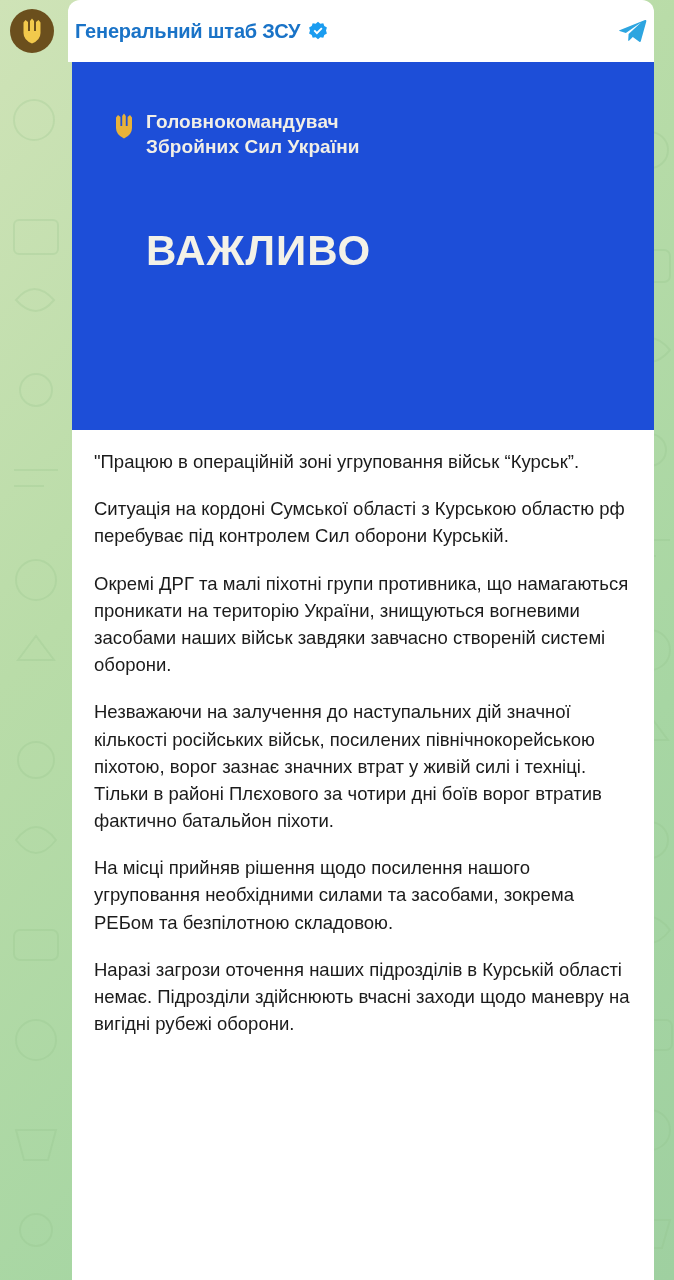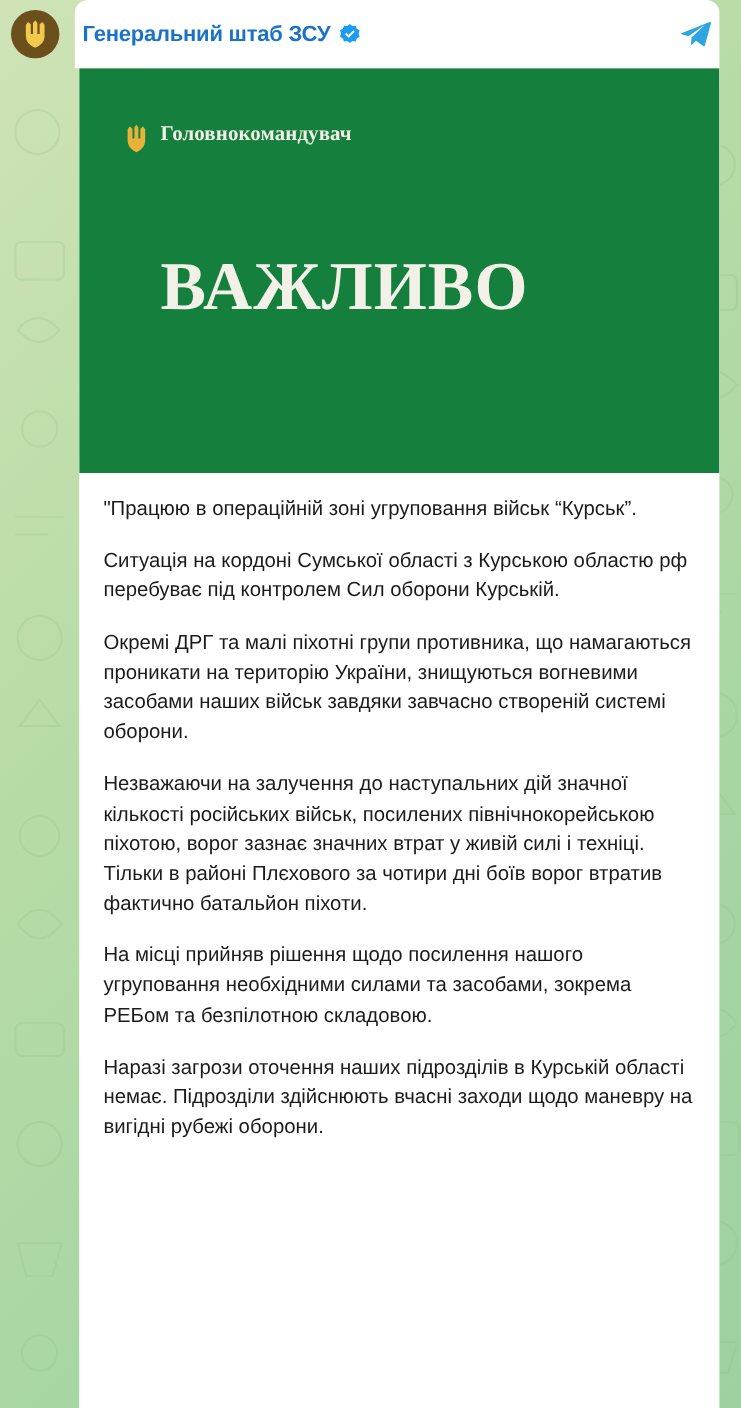--- a/index.html
+++ b/index.html
@@ -93,23 +93,22 @@
     flex-direction: column;
     overflow: hidden;
   }
 
   
   .poster {
     position: relative;
     width: 100%;
     height: 368px;
     flex: 0 0 368px;
-    background: #15803d;
-    overflow: hidden;
-    font-family: Liberation Serif, serif;
+    background: #1d4ed8;
+    overflow: hidden;
   }
   .poster-brand {
     position: absolute;
     top: 48px;
     left: 42px;
     display: flex;
     align-items: flex-start;
   }
   .poster-brand .trident {
     width: 20px;
@@ -124,21 +123,21 @@
     font-size: 19px;
     font-weight: bold;
     line-height: 1.3;
     letter-spacing: 0.1px;
   }
   .poster-title {
     position: absolute;
     left: 74px;
     top: 168px;
     color: #f3f1e7;
-    font-size: 62px;
+    font-size: 42px;
     font-weight: bold;
     letter-spacing: 1px;
     line-height: 1;
   }
 
   
   .post-text {
     padding: 18px 22px 8px 22px;
     color: #1b1b1b;
     font-size: 18.5px;
@@ -214,20 +213,21 @@
 
     <div class="poster">
       <div class="poster-brand">
         <span class="trident">
           <svg viewBox="0 0 20 26" xmlns="http://www.w3.org/2000/svg">
             <path fill="#e8b23a" d="M10 0.5 L11.8 3 L11.8 13 L13.6 13 L13.6 4 L16 2 L18 4.5 L18 15 Q18 21.8 10 25.5 Q2 21.8 2 15 L2 4.5 L4 2 L6.4 4 L6.4 13 L8.2 13 L8.2 3 Z"></path>
           </svg>
         </span>
         <div class="poster-brand-text">
           <div>Головнокомандувач</div>
+          <div>Збройних Сил України</div>
         </div>
       </div>
       <div class="poster-title">ВАЖЛИВО</div>
     </div>
 
     <div class="post-text">
       <p>"Працюю в операційній зоні угруповання військ “Курськ”.</p>
       <p>Ситуація на кордоні Сумської області з Курською областю рф перебуває під контролем Сил оборони Курській.</p>
       <p>Окремі ДРГ та малі піхотні групи противника, що намагаються проникати на територію України, знищуються вогневими засобами наших військ завдяки завчасно створеній системі оборони.</p>
       <p>Незважаючи на залучення до наступальних дій значної кількості російських військ, посилених північнокорейською піхотою, ворог зазнає значних втрат у живій силі і техніці. Тільки в районі Плєхового за чотири дні боїв ворог втратив фактично батальйон піхоти.</p>

